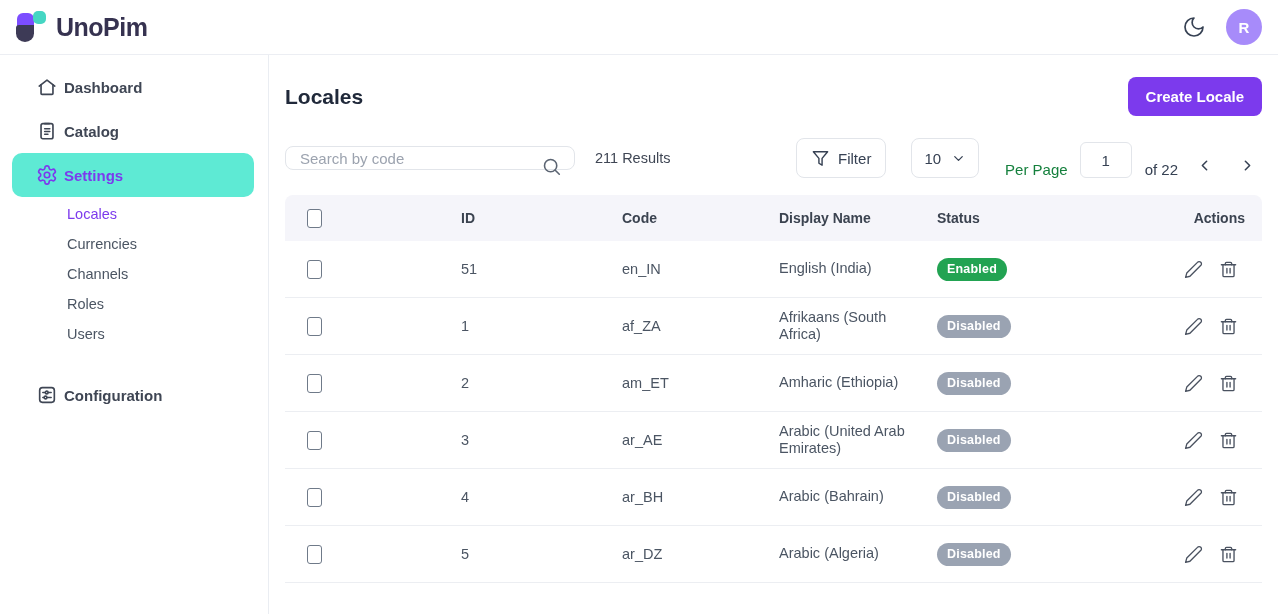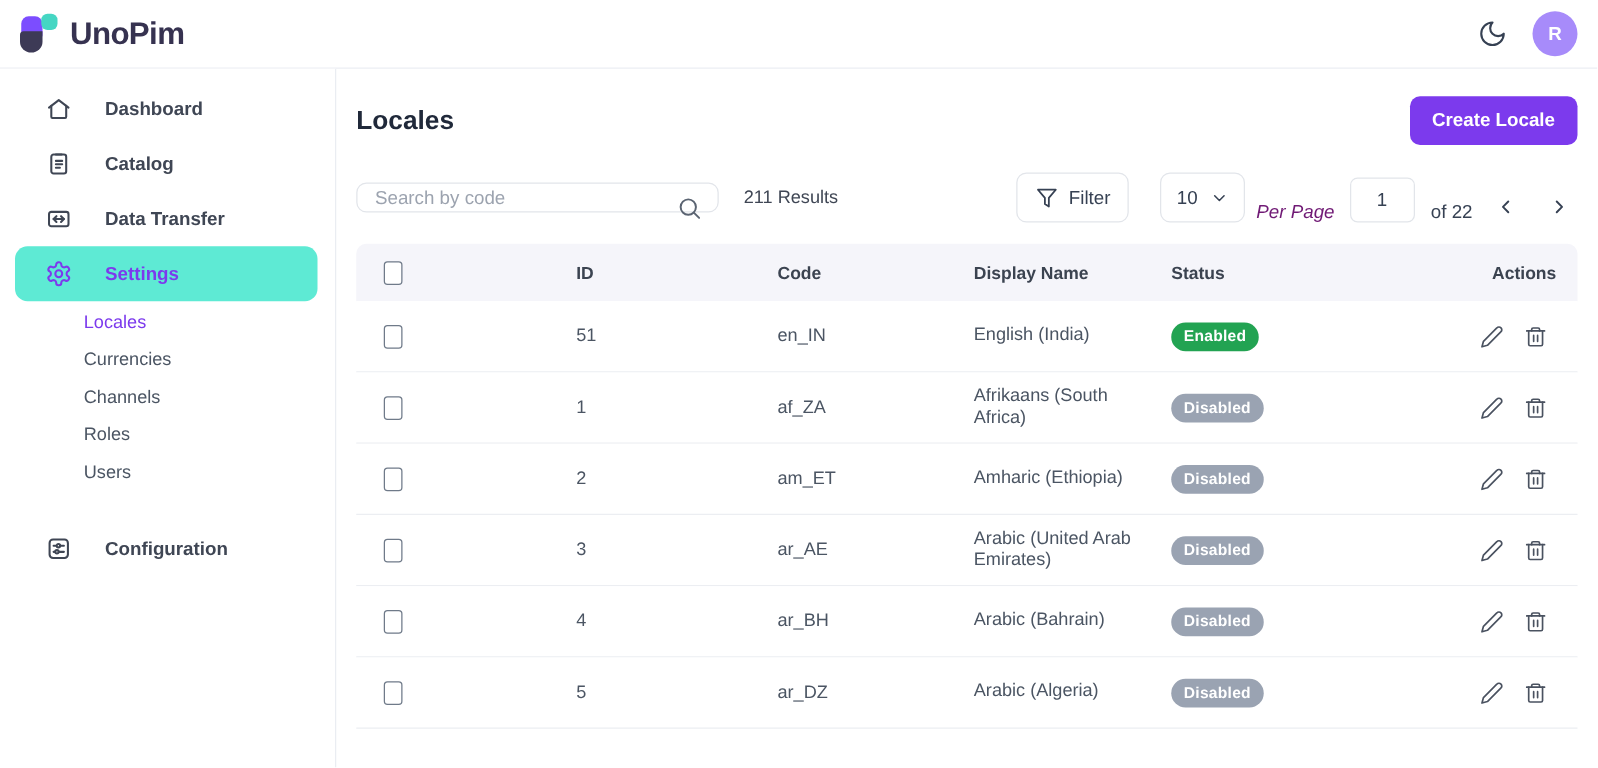--- a/index.html
+++ b/index.html
@@ -33,21 +33,21 @@
   
   .body-row { flex:1; display:flex; min-height:0; }
   .sidebar {
     width:269px; flex:0 0 269px; border-right:1px solid #eaedf2;
     padding-top:10px; background:#fff;
   }
   .content { flex:1; padding:14px 16px 0 16px; min-width:0; }
 
   
   .nav-item {
-    display:flex; align-items:center; gap:26px;
+    display:flex; align-items:center; gap:6px;
     padding:11px 12px 11px 24px; margin:0 14px 0 12px;
     border-radius:10px; cursor:pointer;
     font-size:15px; font-weight:700; color:#3f4654;
   }
   .nav-item svg { width:22px; height:22px; flex:0 0 22px; }
   .nav-item.active { background:#5eead4; color:#7c3aed; }
   .sub-list { margin:2px 0 6px 67px; }
   .sub-item {
     padding:7px 0; font-size:14.5px; font-weight:500; color:#4b5563; cursor:pointer;
   }
@@ -77,21 +77,21 @@
   .search-box input::placeholder { color:#9ca3af; }
   .search-icon { position:absolute; right:12px; top:9px; color:#5b6472; }
   .results { margin-left:20px; font-size:14.5px; color:#3f4654; }
   .toolbar-right { margin-left:auto; display:flex; align-items:flex-end;padding-left:20px; }
   .filter-btn, .pp-select {
     display:flex; align-items:center; gap:8px; height:40px;
     border:1px solid #e2e5ea; border-radius:8px; background:#fff;
     padding:0 14px; font-size:15px; color:#364153; cursor:pointer; font-family:inherit;
   }
   .pp-select { margin-left:25px; padding:0 12px; gap:10px; }
-  .pp-label { margin-left:9px; font-size:15px; color:#701a75;font-style:italic; }
+  .pp-label { margin-left:26px; font-size:15px; color:#15803d; }
   .page-input {
     margin-left:12px; width:52px; height:36px; border:1px solid #e2e5ea;
     border-radius:6px; text-align:center; font-size:15px; color:#364153;
     outline:none; font-family:inherit;
   }
   .of-total { margin-left:13px; font-size:15px; color:#364153; }
   .chev-btn { background:none; border:none; cursor:pointer; color:#364153; display:flex; align-items:center; padding:4px; }
   .chev-btn.left { margin-left:14px; }
   .chev-btn.right { margin-left:18px; margin-right:2px; }
 
@@ -161,28 +161,20 @@
           </svg>
         <span>Dashboard</span>
       </div>
       <div class="nav-item">
         <svg viewBox="0 0 24 24" fill="none" stroke="currentColor" stroke-width="1.8" stroke-linecap="round" stroke-linejoin="round">
             <rect x="5.5" y="4" width="13" height="16.5" rx="2"></rect>
             <path d="M9.5 4h5"></path>
             <path d="M9.5 9.5h5.5M9.5 12.5h5.5M9.5 15.5h3.5"></path>
           </svg>
         <span>Catalog</span>
-      </div>
-      <div class="nav-item">
-        <svg viewBox="0 0 24 24" fill="none" stroke="currentColor" stroke-width="1.8" stroke-linecap="round" stroke-linejoin="round">
-            <rect x="3.5" y="6" width="17" height="12.5" rx="2"></rect>
-            <path d="M7.5 12.25h9"></path>
-            <path d="m10 9.75-2.5 2.5 2.5 2.5M14 9.75l2.5 2.5-2.5 2.5"></path>
-          </svg>
-        <span>Data Transfer</span>
       </div>
       <div class="nav-item active">
         <svg viewBox="0 0 24 24" fill="none" stroke="currentColor" stroke-width="1.8" stroke-linecap="round" stroke-linejoin="round">
             <path d="M12.22 2h-.44a2 2 0 0 0-2 2v.18a2 2 0 0 1-1 1.73l-.43.25a2 2 0 0 1-2 0l-.15-.08a2 2 0 0 0-2.73.73l-.22.38a2 2 0 0 0 .73 2.73l.15.1a2 2 0 0 1 1 1.72v.51a2 2 0 0 1-1 1.74l-.15.09a2 2 0 0 0-.73 2.73l.22.38a2 2 0 0 0 2.73.73l.15-.08a2 2 0 0 1 2 0l.43.25a2 2 0 0 1 1 1.73V20a2 2 0 0 0 2 2h.44a2 2 0 0 0 2-2v-.18a2 2 0 0 1 1-1.73l.43-.25a2 2 0 0 1 2 0l.15.08a2 2 0 0 0 2.73-.73l.22-.39a2 2 0 0 0-.73-2.73l-.15-.08a2 2 0 0 1-1-1.74v-.5a2 2 0 0 1 1-1.74l.15-.09a2 2 0 0 0 .73-2.73l-.22-.38a2 2 0 0 0-2.73-.73l-.15.08a2 2 0 0 1-2 0l-.43-.25a2 2 0 0 1-1-1.73V4a2 2 0 0 0-2-2z"></path>
             <circle cx="12" cy="12" r="3"></circle>
           </svg>
         <span>Settings</span>
       </div>
       <div class="sub-list">
         <div class="sub-item active">Locales</div>

